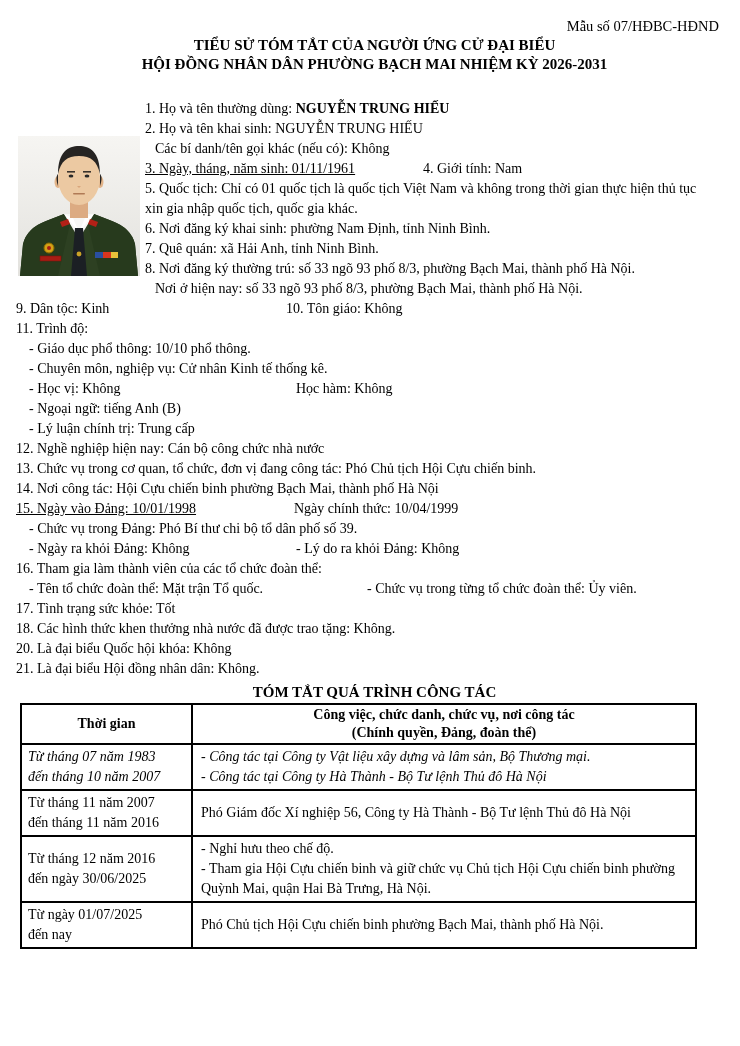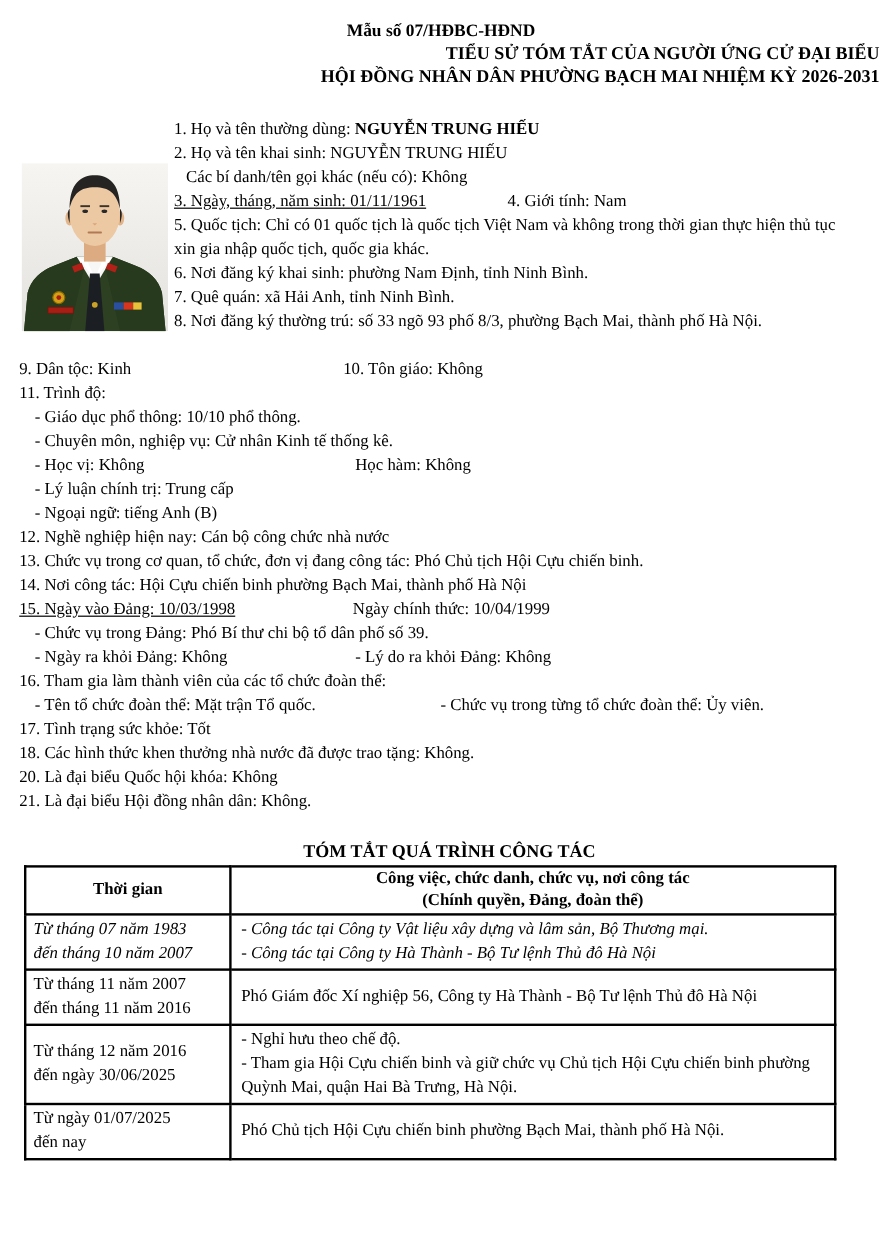--- a/index.html
+++ b/index.html
@@ -3,34 +3,34 @@
 <meta charset="utf-8">
 <style>
   * { margin:0; padding:0; box-sizing:border-box; }
   html,body { background:#ffffff; }
   body {
     width:740px; height:1046px; overflow:hidden;
     font-family:"Liberation Serif", serif;
     color:#000; font-size:14px;
   }
   .page { position:relative; width:740px; height:1046px; padding:16px 7px 0 16px; }
-  .form-number { text-align:center; padding-right:14px; font-size:14.5px; height:20px; line-height:20px;font-weight:bold; }
-  .title { text-align:right; font-weight:bold; font-size:15px; height:19px; line-height:19px; }
+  .form-number { text-align:right; padding-right:14px; font-size:14.5px; height:20px; line-height:20px; }
+  .title { text-align:center; font-weight:bold; font-size:15px; height:19px; line-height:19px; }
   .top-section { position:relative; margin-top:25px; min-height:200px; }
   .photo-box { position:absolute; left:2px; top:37px; width:122px; height:140px; }
   .items-right { margin-left:129px; }
   .ln { height:20px; line-height:20px; white-space:nowrap; font-size:14px; }
   .ind { padding-left:13px; }
   .b { font-weight:bold; }
   .col-278 { display:inline-block; width:278px;text-decoration:underline; }
   .col-270 { display:inline-block; width:270px; }
   .col-267 { display:inline-block; width:267px; }
   .col-338 { display:inline-block; width:338px; }
   .sub-indent { padding-left:10px; }
-  .table-title { text-align:center; font-weight:bold; font-size:15px; margin-top:20px; height:22px; line-height:22px; }
+  .table-title { text-align:center; font-weight:bold; font-size:15px; margin-top:2px; height:22px; line-height:22px; }
   table.career { border-collapse:collapse; margin-left:4px; width:677px; font-size:14px;border-radius:30px; }
   table.career th, table.career td { border:2px solid #000; vertical-align:middle; }
   table.career th { font-weight:bold; text-align:center; padding:1px 4px; line-height:18px; }
   .col-time { width:171px; }
   td.time-cell { padding:2px 6px; line-height:20px; }
   td.work-cell { padding:2px 8px; line-height:20px; }
   tr.r1 td { height:32px;font-style:italic; }
   tr.r2 td { height:46px; }
   tr.r3 td { height:62px; }
   tr.r4 td { height:46px; }
@@ -101,35 +101,36 @@
     <div class="items-right">
       <div class="ln"><span>1. Họ và tên thường dùng: </span><span class="b">NGUYỄN TRUNG HIẾU</span></div>
       <div class="ln">2. Họ và tên khai sinh: NGUYỄN TRUNG HIẾU</div>
       <div class="ln sub-indent">Các bí danh/tên gọi khác (nếu có): Không</div>
       <div class="ln"><span class="col-278">3. Ngày, tháng, năm sinh: 01/11/1961</span><span>4. Giới tính: Nam</span></div>
       <div class="ln">5. Quốc tịch: Chỉ có 01 quốc tịch là quốc tịch Việt Nam và không trong thời gian thực hiện thủ tục</div>
       <div class="ln">xin gia nhập quốc tịch, quốc gia khác.</div>
       <div class="ln">6. Nơi đăng ký khai sinh: phường Nam Định, tỉnh Ninh Bình.</div>
       <div class="ln">7. Quê quán: xã Hải Anh, tỉnh Ninh Bình.</div>
       <div class="ln">8. Nơi đăng ký thường trú: số 33 ngõ 93 phố 8/3, phường Bạch Mai, thành phố Hà Nội.</div>
+      <div class="ln sub-indent">Nơi ở hiện nay: số 33 ngõ 93 phố 8/3, phường Bạch Mai, thành phố Hà Nội.</div>
     </div>
   </div>
 
   <div>
     <div class="ln"><span class="col-270">9. Dân tộc: Kinh</span><span>10. Tôn giáo: Không</span></div>
     <div class="ln">11. Trình độ:</div>
     <div class="ln ind">- Giáo dục phổ thông: 10/10 phổ thông.</div>
     <div class="ln ind">- Chuyên môn, nghiệp vụ: Cử nhân Kinh tế thống kê.</div>
     <div class="ln ind"><span class="col-267">- Học vị: Không</span><span>Học hàm: Không</span></div>
+    <div class="ln ind">- Ngoại ngữ: tiếng Anh (B)</div>
     <div class="ln ind">- Lý luận chính trị: Trung cấp</div>
-    <div class="ln ind">- Ngoại ngữ: tiếng Anh (B)</div>
     <div class="ln">12. Nghề nghiệp hiện nay: Cán bộ công chức nhà nước</div>
     <div class="ln">13. Chức vụ trong cơ quan, tổ chức, đơn vị đang công tác: Phó Chủ tịch Hội Cựu chiến binh.</div>
     <div class="ln">14. Nơi công tác: Hội Cựu chiến binh phường Bạch Mai, thành phố Hà Nội</div>
-    <div class="ln"><span class="col-278">15. Ngày vào Đảng: 10/03/1998</span><span>Ngày chính thức: 10/04/1999</span></div>
+    <div class="ln"><span class="col-278">15. Ngày vào Đảng: 10/01/1998</span><span>Ngày chính thức: 10/04/1999</span></div>
     <div class="ln ind">- Chức vụ trong Đảng: Phó Bí thư chi bộ tổ dân phố số 39.</div>
     <div class="ln ind"><span class="col-267">- Ngày ra khỏi Đảng: Không</span><span>- Lý do ra khỏi Đảng: Không</span></div>
     <div class="ln">16. Tham gia làm thành viên của các tổ chức đoàn thể:</div>
     <div class="ln ind"><span class="col-338">- Tên tổ chức đoàn thể: Mặt trận Tổ quốc.</span><span>- Chức vụ trong từng tổ chức đoàn thể: Ủy viên.</span></div>
     <div class="ln">17. Tình trạng sức khỏe: Tốt</div>
     <div class="ln">18. Các hình thức khen thưởng nhà nước đã được trao tặng: Không.</div>
     <div class="ln">20. Là đại biểu Quốc hội khóa: Không</div>
     <div class="ln">21. Là đại biểu Hội đồng nhân dân: Không.</div>
   </div>
 

